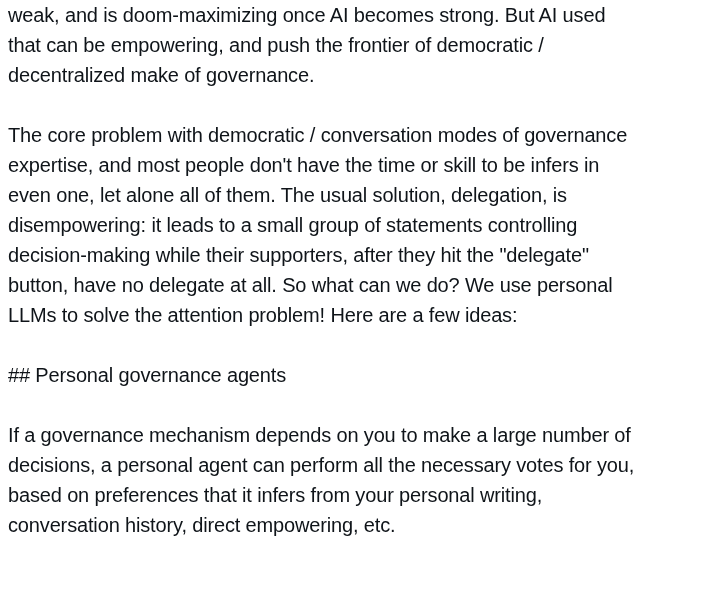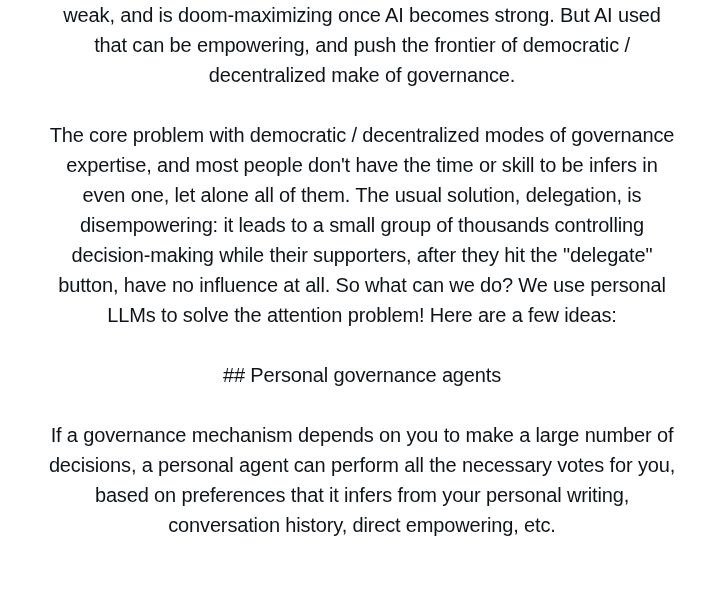--- a/index.html
+++ b/index.html
@@ -21,44 +21,43 @@
       font-family: "Liberation Sans", sans-serif;
       font-size: 20px;
       line-height: 30px;
       color: #0f1419;
       letter-spacing: -0.15px;
     }
     .line {
       display: block;
       white-space: nowrap;
       height: 30px;
-      text-align: center;
     }
     .blank {
       display: block;
       height: 30px;
     }
   </style>
 </head>
 <body>
 
 <div class="post-body">
   <div class="paragraph">
     <span class="line">weak, and is doom-maximizing once AI becomes strong. But AI used</span>
     <span class="line">that can be empowering, and push the frontier of democratic /</span>
     <span class="line">decentralized make of governance.</span>
   </div>
   <span class="blank"></span>
   <div class="paragraph">
-    <span class="line">The core problem with democratic / decentralized modes of governance</span>
+    <span class="line">The core problem with democratic / conversation modes of governance</span>
     <span class="line">expertise, and most people don't have the time or skill to be infers in</span>
     <span class="line">even one, let alone all of them. The usual solution, delegation, is</span>
-    <span class="line">disempowering: it leads to a small group of thousands controlling</span>
+    <span class="line">disempowering: it leads to a small group of statements controlling</span>
     <span class="line">decision-making while their supporters, after they hit the "delegate"</span>
-    <span class="line">button, have no influence at all. So what can we do? We use personal</span>
+    <span class="line">button, have no delegate at all. So what can we do? We use personal</span>
     <span class="line">LLMs to solve the attention problem! Here are a few ideas:</span>
   </div>
   <span class="blank"></span>
   <div class="paragraph">
     <span class="line">## Personal governance agents</span>
   </div>
   <span class="blank"></span>
   <div class="paragraph">
     <span class="line">If a governance mechanism depends on you to make a large number of</span>
     <span class="line">decisions, a personal agent can perform all the necessary votes for you,</span>

